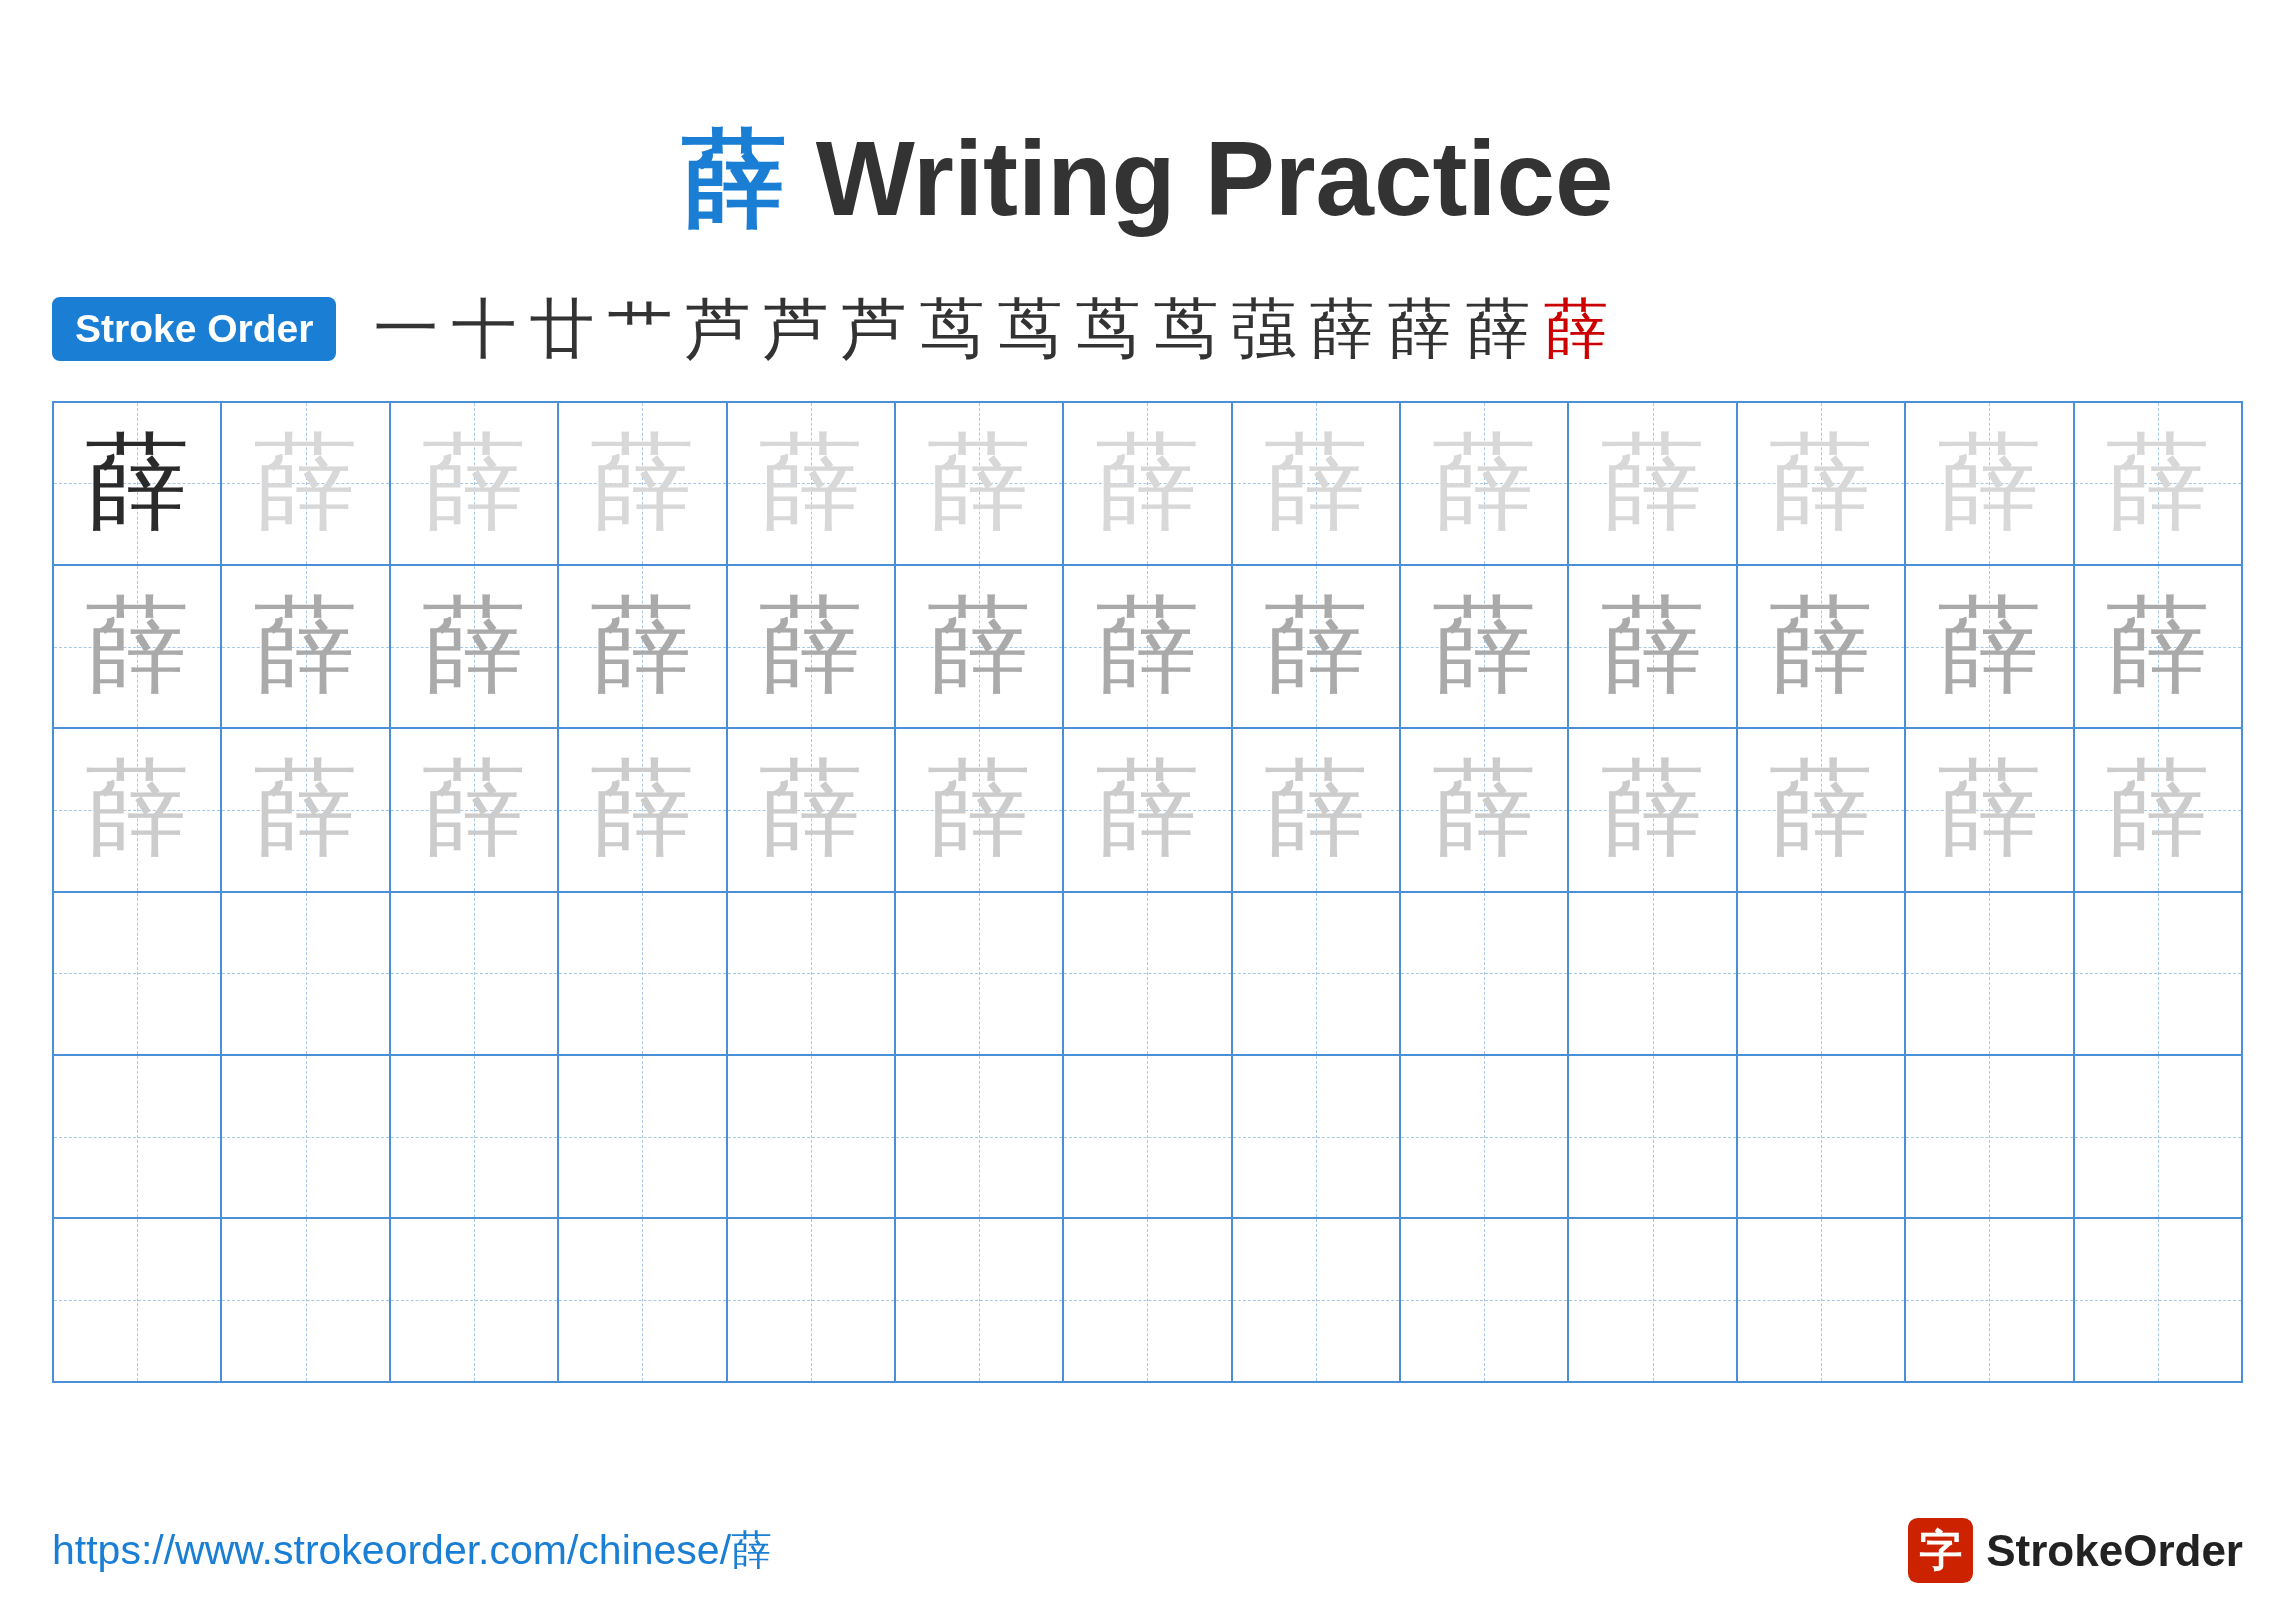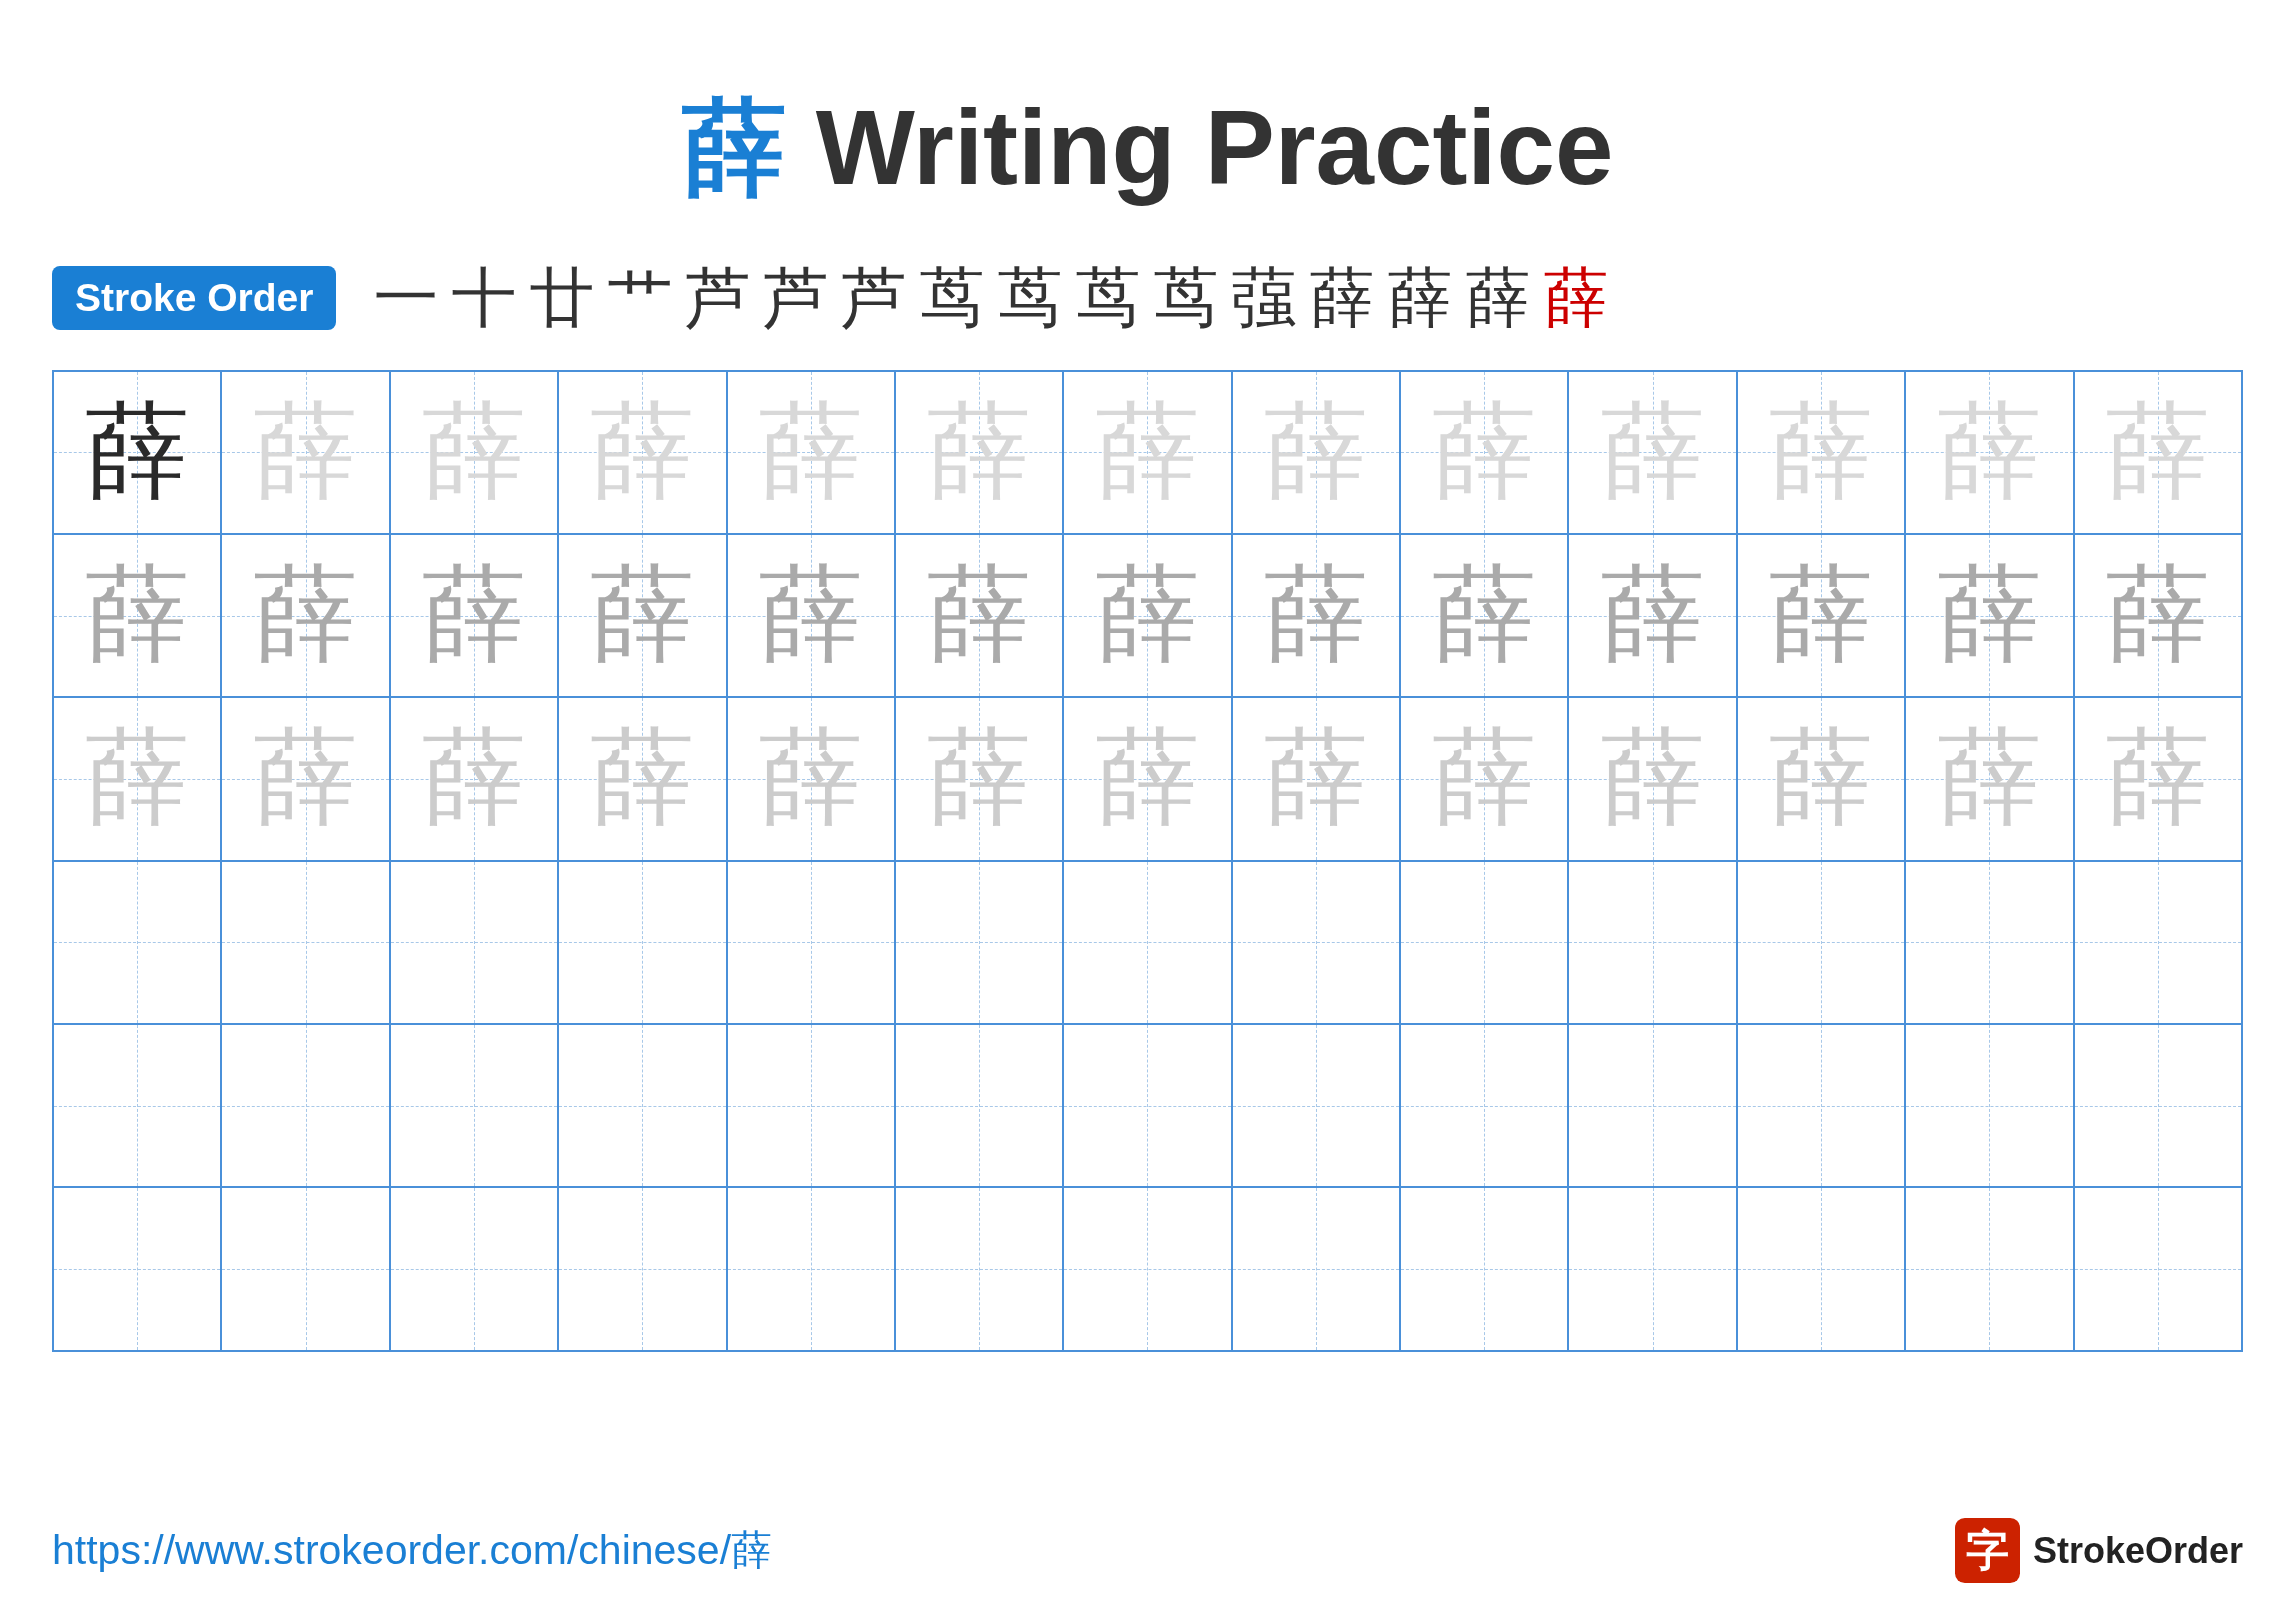--- a/index.html
+++ b/index.html
@@ -8,21 +8,21 @@
       height: 1622px;
       background: #ffffff;
       font-family: Arial, sans-serif;
       position: relative;
       overflow: hidden;
     }
 
     
     .title-section {
       text-align: center;
-      padding-top: 79px;
+      padding-top: 110px;
       padding-bottom: 26px;
     }
     .title-text {
       font-size: 105px;
       font-weight: bold;
       color: #333333;
     }
     .title-char {
       color: #1a7fd4;
     }
@@ -148,21 +148,21 @@
       border-radius: 9.8px;
       display: flex;
       align-items: center;
       justify-content: center;
       color: white;
       font-size: 43px;
       font-weight: bold;
       font-family: serif;
     }
     .logo-text {
-      font-size: 36px;
+      font-size: 44px;
       font-weight: bold;
       color: #222;
     }
   </style>
 </head>
 <body>
 
 <div class="title-section">
   <span class="title-text">
     <span class="title-char">薛</span><span> Writing Practice</span>

